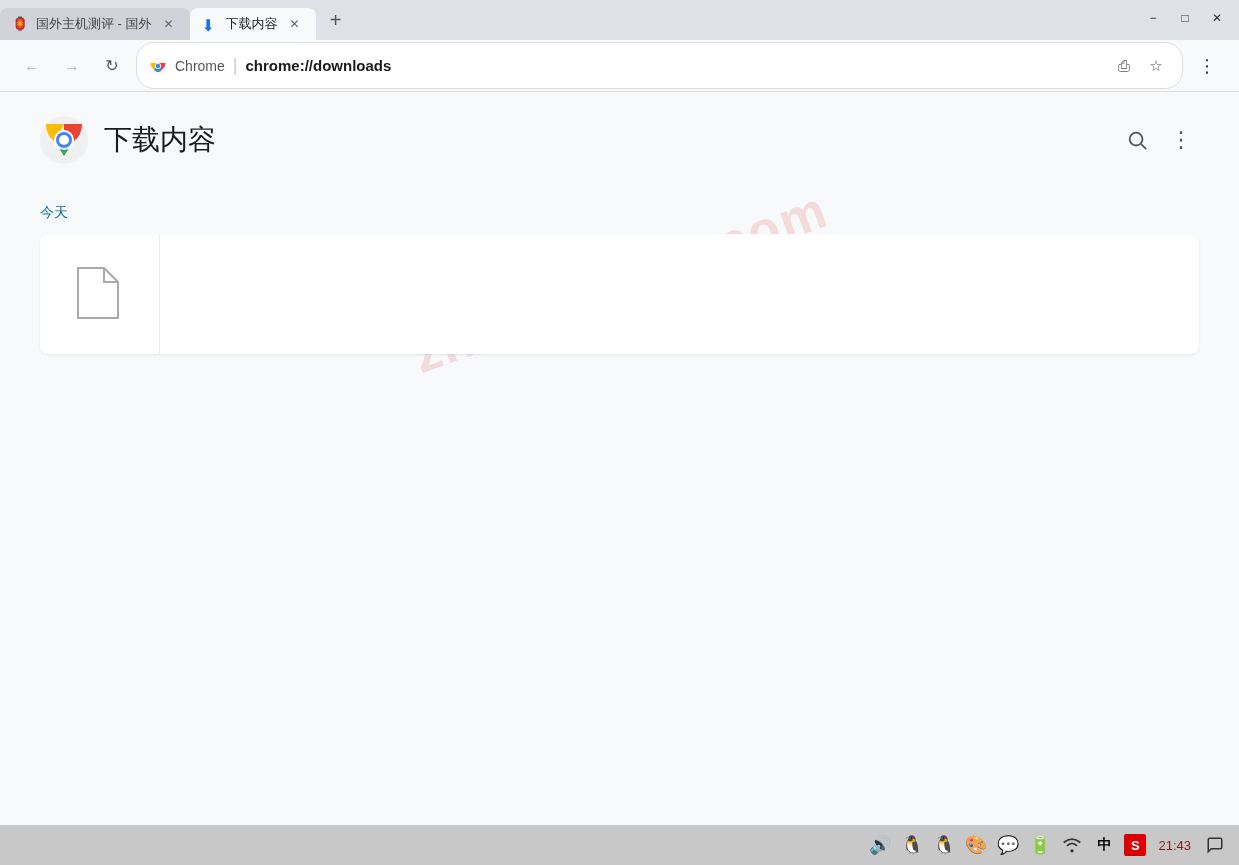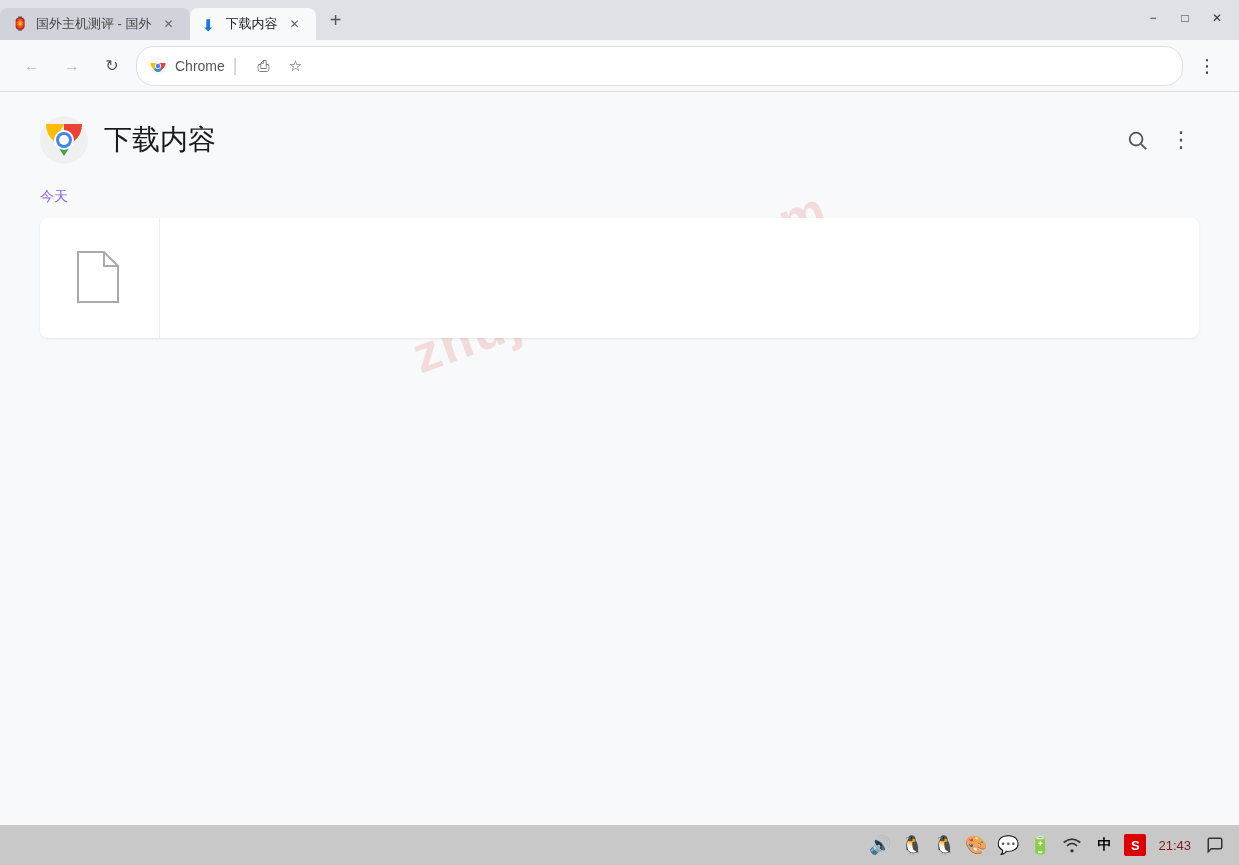--- a/index.html
+++ b/index.html
@@ -115,21 +115,21 @@
       align-items: center;
       justify-content: center;
       border-radius: 50%;
       cursor: pointer;
       color: #555;
       font-size: 16px;
     }
     .nav-btn.disabled { color: #bbb; cursor: default; }
     .url-bar {
       flex: 1;
-      height: 40px;
+      height: 47px;
       background: white;
       border-radius: 18px;
       border: 1px solid #ddd;
       display: flex;
       align-items: center;
       padding: 7px 12px;
       gap: 8px;
       font-size: 14px;
     }
     .url-text {
@@ -226,23 +226,24 @@
       color: rgba(220, 80, 80, 0.18);
       font-weight: bold;
       white-space: nowrap;
       pointer-events: none;
       z-index: 0;
       letter-spacing: 2px;
     }
 
     .section-label {
       font-size: 14px;
-      color: #8b5cf6;
+      color: #0369a1;
       padding: 8px 40px 12px 40px;
       font-weight: 500;
+      margin-top: 16px;
     }
 
     
     .download-card {
       background: white;
       border-radius: 8px;
       margin: 0 40px 16px 40px;
       box-shadow: 0 1px 3px rgba(0,0,0,0.08);
       display: flex;
       align-items: flex-start;
@@ -398,20 +399,21 @@
         <circle cx="24" cy="24" r="24" fill="#f8f8f8"></circle>
         <path d="M24 16 A8 8 0 1 1 24 40 A8 8 0 1 1 24 16" fill="#4285F4"></path>
         <path d="M24 16 L44 16 A20 20 0 0 1 34 33.3 L24 24" fill="#EA4335"></path>
         <path d="M24 16 L14 33.3 A20 20 0 0 1 4 16 Z" fill="#FBBC04"></path>
         <path d="M24 40 L14 33.3 A20 20 0 0 0 34 33.3 Z" fill="#34A853"></path>
         <circle cx="24" cy="24" r="8" fill="white"></circle>
         <circle cx="24" cy="24" r="6" fill="#4285F4"></circle>
       </svg>
       <span class="url-label">Chrome</span>
       <span class="url-divider">|</span>
+      <span class="url-text url-bold">chrome://<strong style="font-weight:600;">downloads</strong></span>
       <div class="url-action-icons">
         <div class="url-icon-btn">⎙</div>
         <div class="url-icon-btn">☆</div>
       </div>
     </div>
     <div class="browser-menu">⋮</div>
   </div>
 
   <div class="page-content" style="position:relative;">
 

